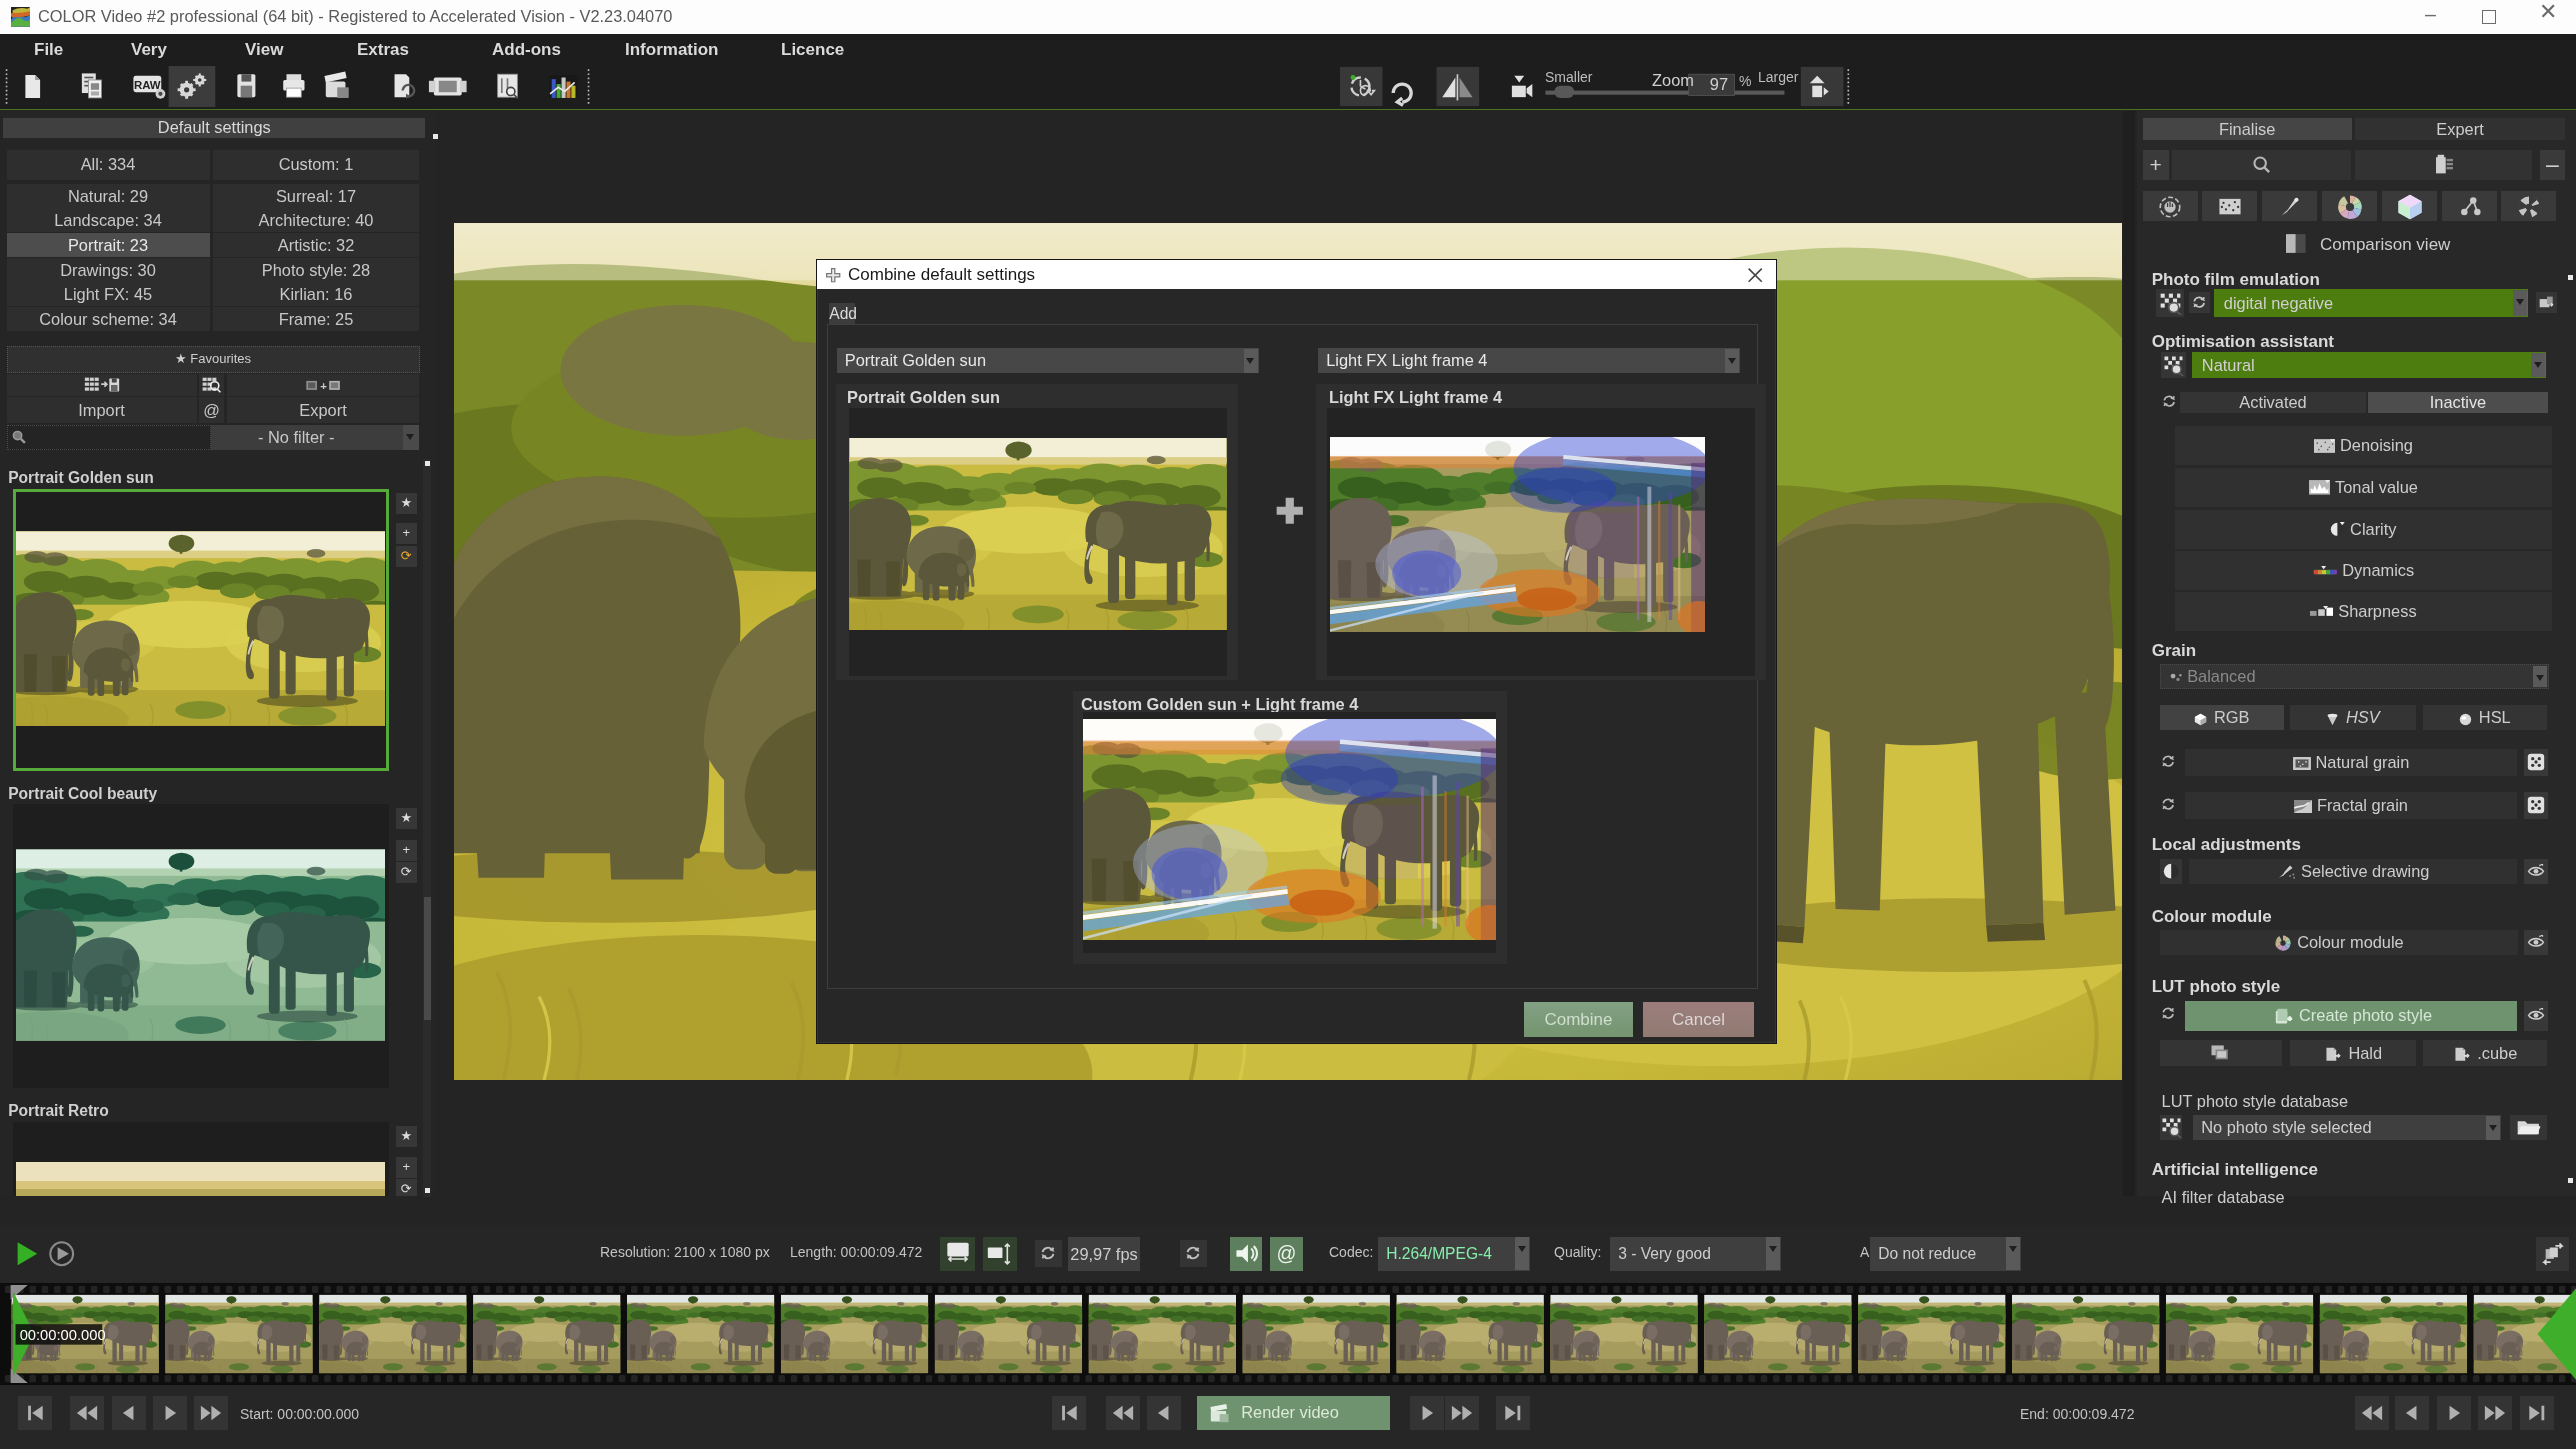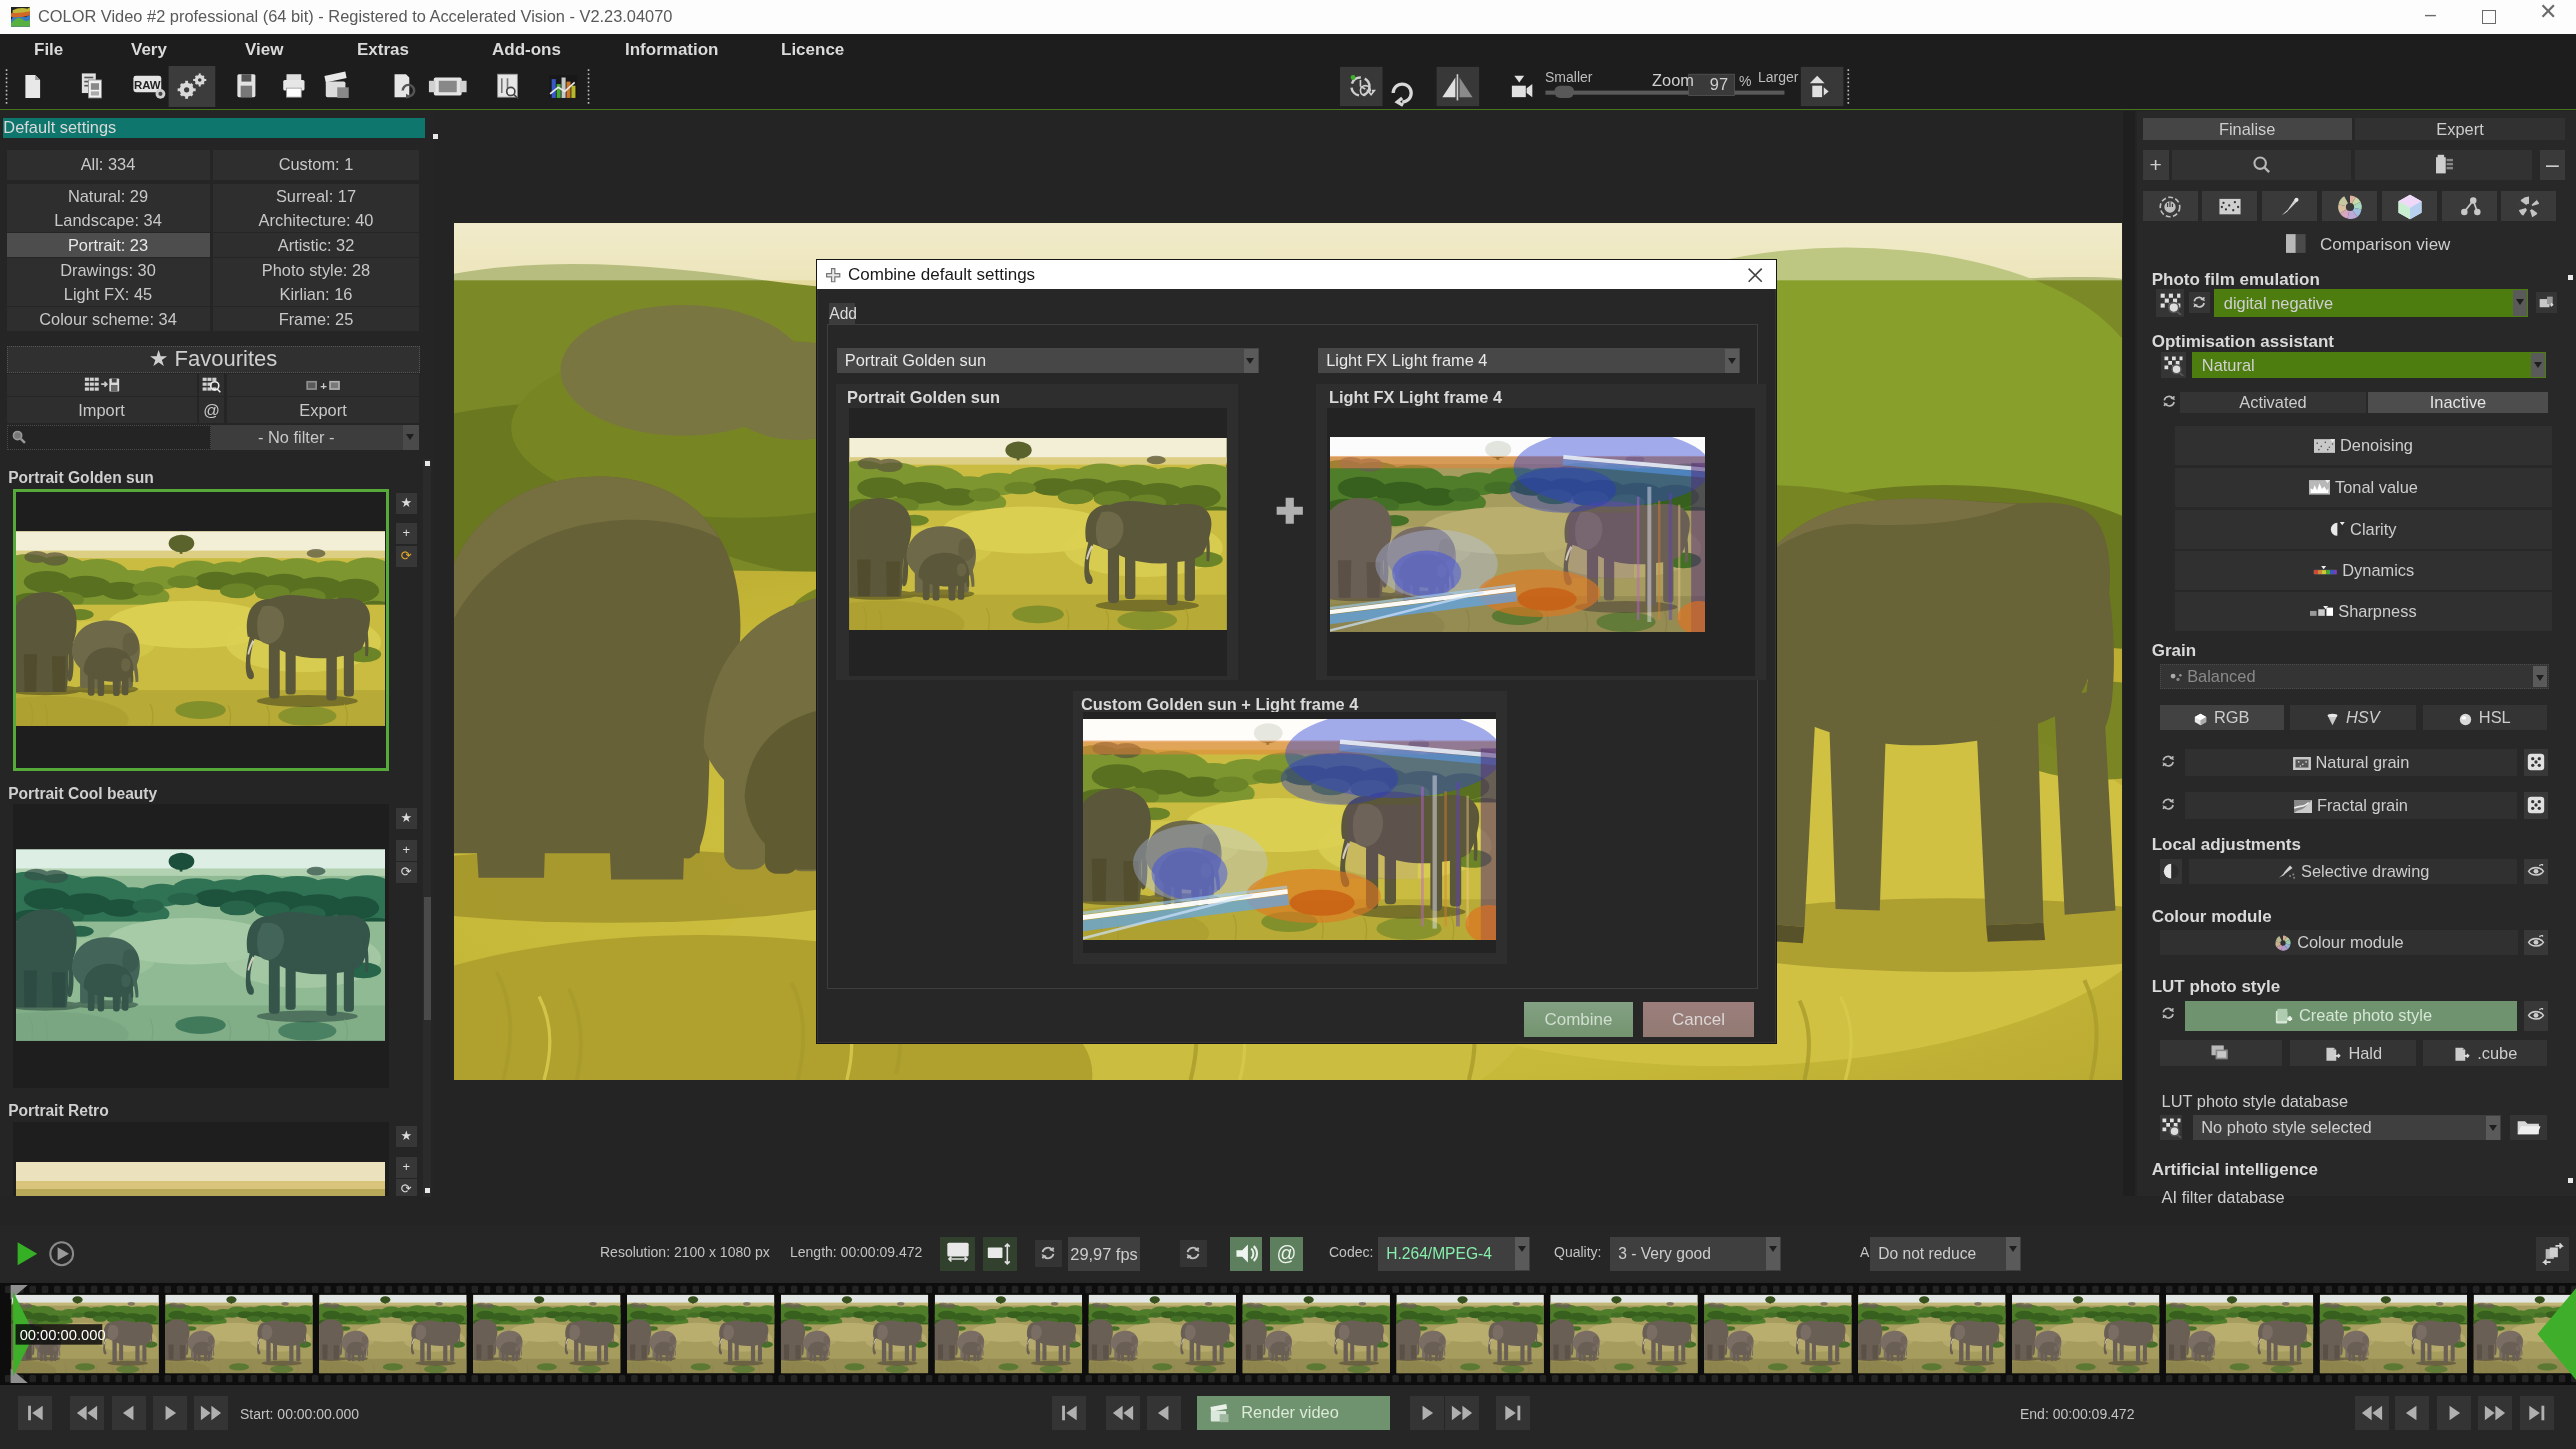--- a/index.html
+++ b/index.html
@@ -7,23 +7,23 @@
 
 #titlebar{left:0;top:0;width:2576px;height:34px;background:#fdfdfd;}
 #title-ic{left:10.6px;top:7.4px;width:19.6px;height:19.6px;}
 #title-tx{left:38px;top:7.4px;font-size:16.4px;color:#595959;}
 .wbtn{top:10.6px;color:#6b6b6b;font-size:18px;line-height:13px;}
 #menubar{left:0;top:34px;width:2576px;height:33px;background:#1d1d1d;}
 .mi{position:absolute;top:5.7px;font-size:17px;font-weight:bold;color:#dadada;}
 #toolbar{left:0;top:66px;width:2576px;height:43px;background:#1d1d1d;border-bottom:1.6px solid #47741d;}
 
 #leftpanel{left:0;top:111px;width:434px;height:1085px;background:#252525;}
-.lp-h{left:3.3px;top:7.4px;width:422px;height:19.6px;background:#0f766e;color:#d9d9d9;font-size:16.4px;text-align:left;line-height:19.6px;}
+.lp-h{left:3.3px;top:7.4px;width:422px;height:19.6px;background:#404040;color:#d9d9d9;font-size:16.4px;text-align:center;line-height:19.6px;}
 .cat{position:absolute;background:#2e2e2e;color:#c8c8c8;font-size:16.4px;text-align:center;}
-.fav{left:6.5px;top:235px;width:411px;height:25px;background:#303030;border:0.8px dotted #555;color:#cfcfcf;font-size:22px;text-align:center;line-height:24.6px;}
+.fav{left:6.5px;top:235px;width:411px;height:25px;background:#303030;border:0.8px dotted #555;color:#cfcfcf;font-size:13px;text-align:center;line-height:24.6px;}
 .impc{position:absolute;background:#2e2e2e;color:#c8c8c8;font-size:16.4px;text-align:center;}
 .thumbtitle{position:absolute;font-size:15.6px;font-weight:bold;color:#cfcfcf;}
 .thumbbox{position:absolute;background:#1e1e1e;}
 .sicon{position:absolute;width:20.5px;height:20.5px;background:#373737;color:#dcdcdc;font-size:13px;text-align:center;line-height:20.5px;}
 
 #mainimg{left:454px;top:223px;width:1668px;height:857px;}
 
 #dialog{left:816px;top:259px;width:959px;height:783px;background:#272727;border:0.8px solid #161616;box-shadow:0 0 0 0.8px #3a3a3a inset;}
 #dlg-title{left:0;top:0;width:959px;height:29px;background:#ffffff;}
 .dd{position:absolute;height:25px;background:#474747;color:#e8e8e8;font-size:16.4px;line-height:25px;}

